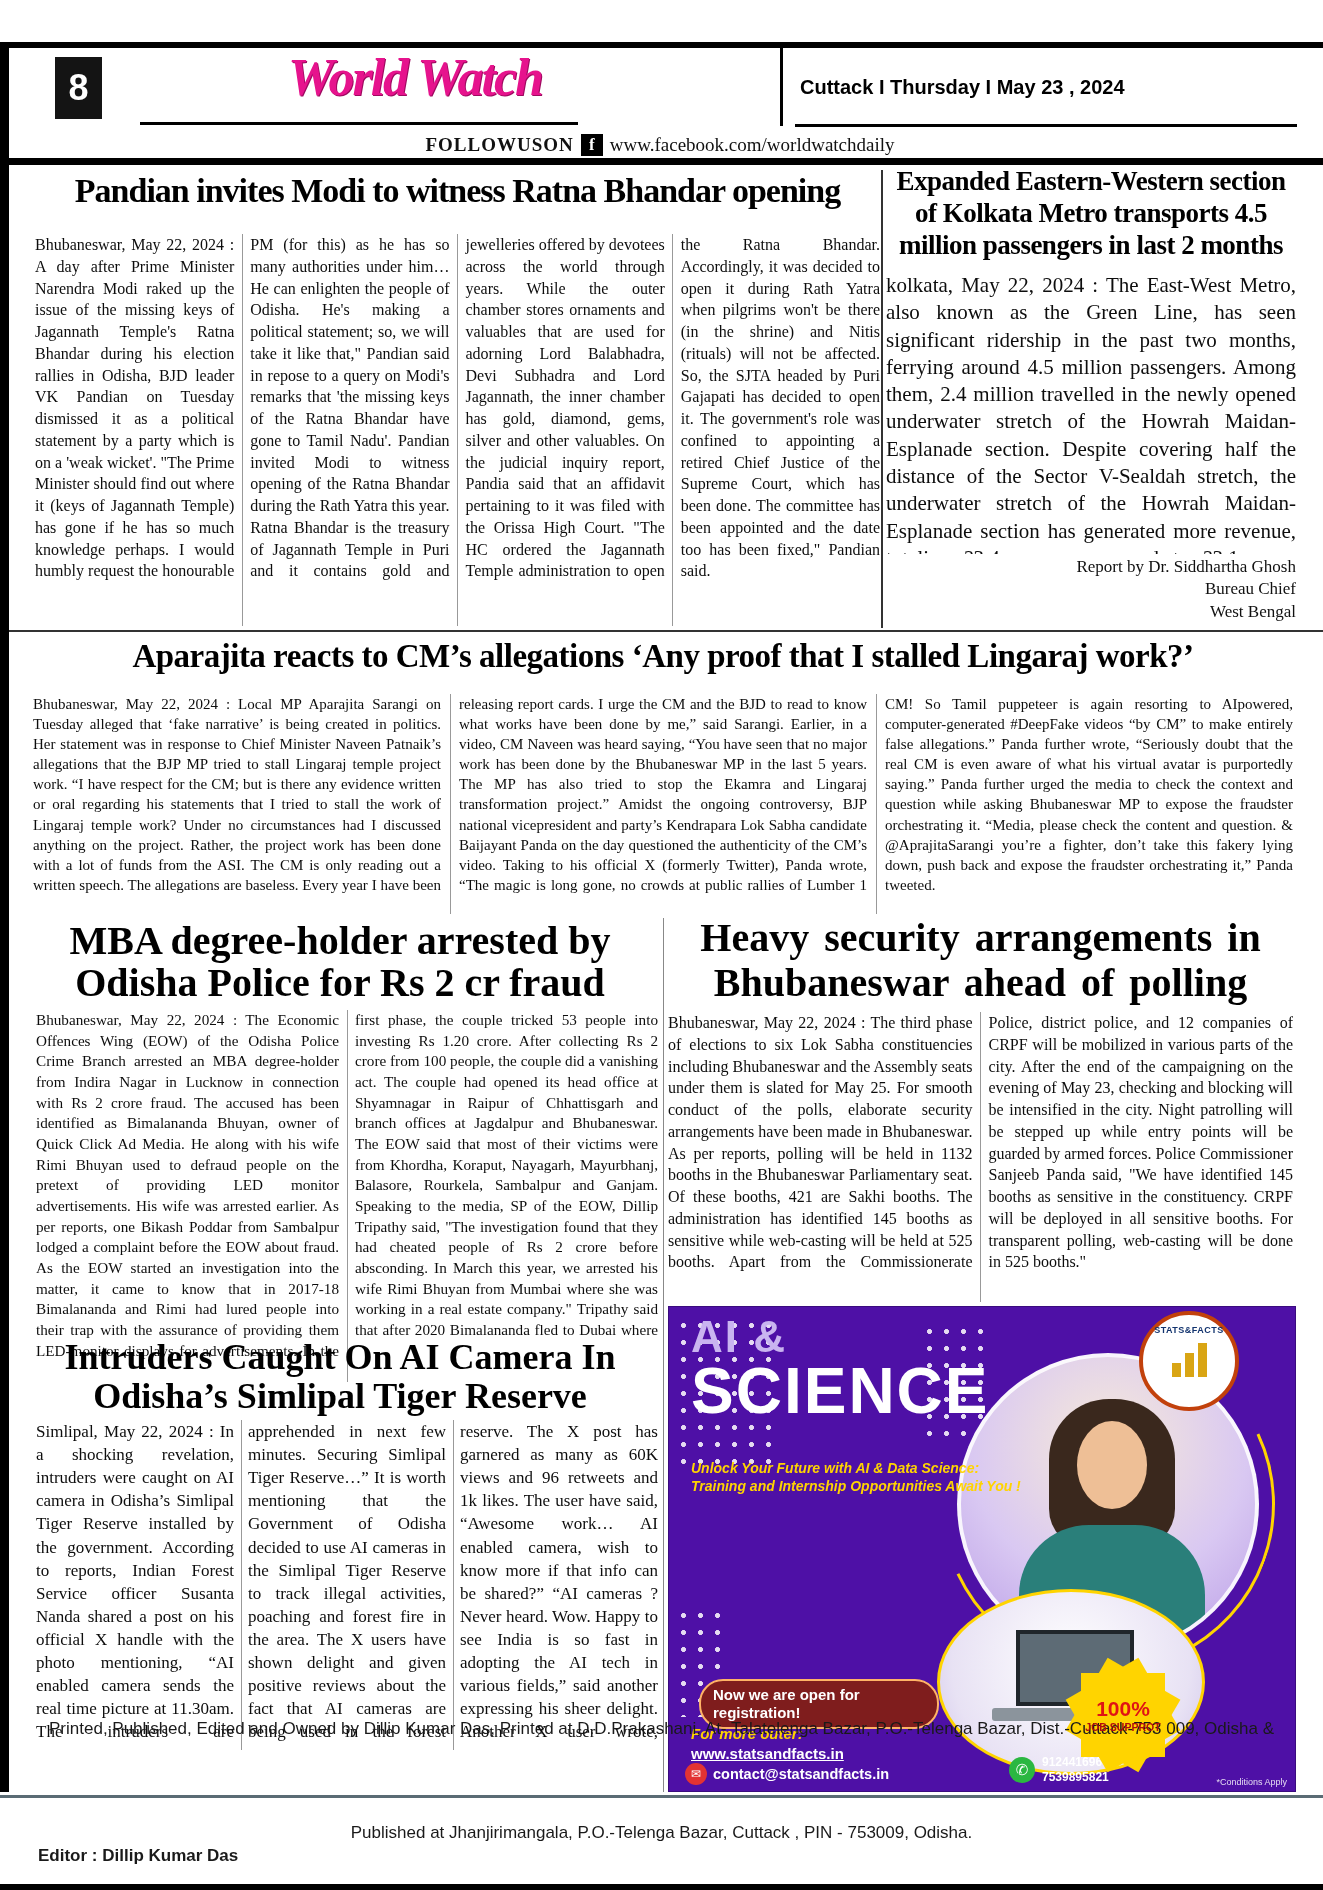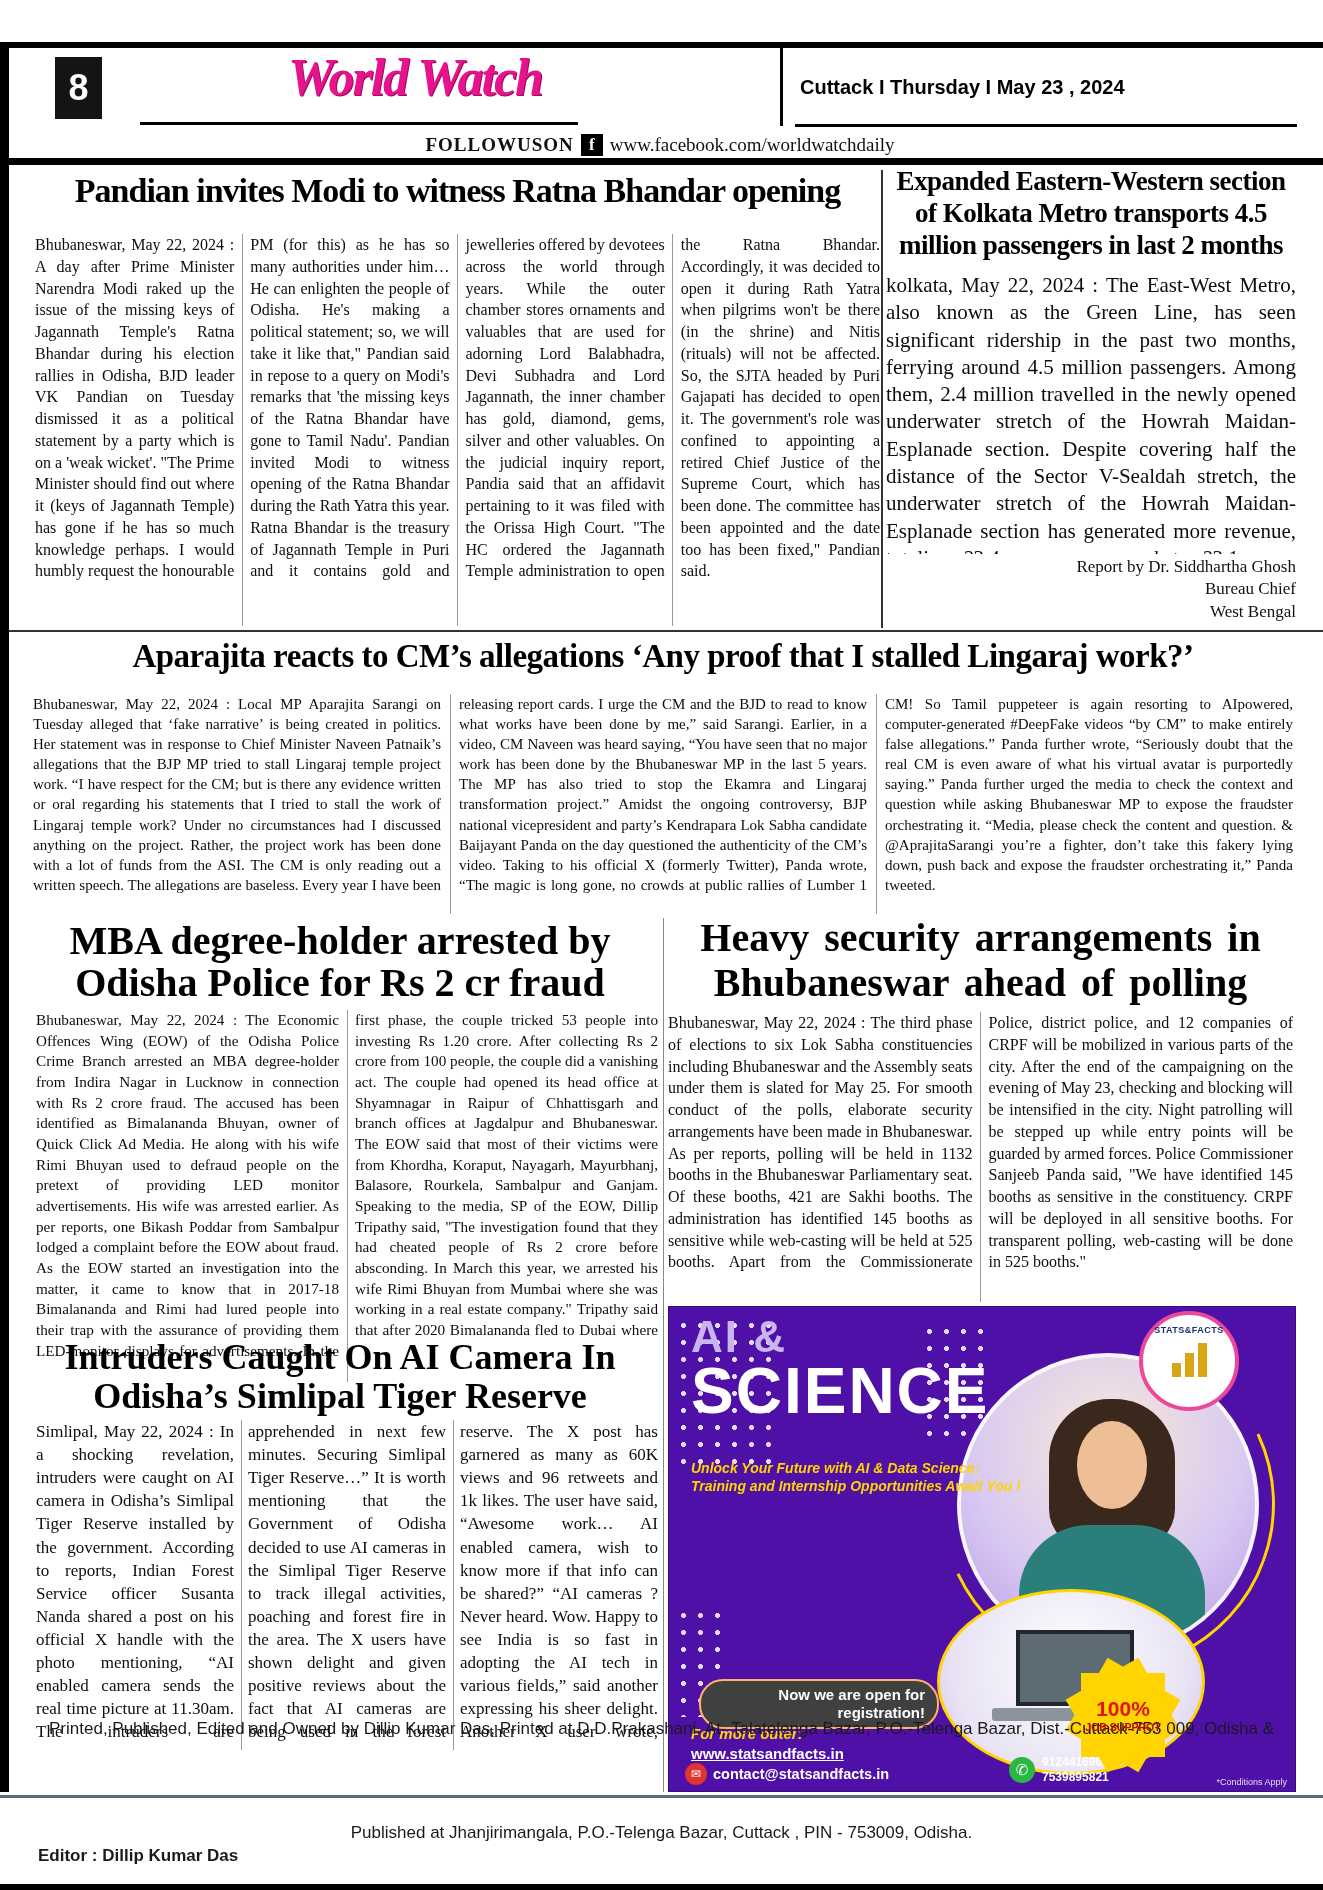--- a/index.html
+++ b/index.html
@@ -68,22 +68,22 @@
   .ad-title { position:absolute; left:22px; top:8px; line-height:1.0; font-weight:bold; }
   .ad-title .t1, .ad-title .t2 { font-size:44px; color:#c9b4f0; letter-spacing:2px; }
   .ad-title .t3 { font-size:64px; color:#ffffff; letter-spacing:2px; }
   .ad-tagline { position:absolute; left:22px; top:152px; width:330px; color:#ffd400;
         font-weight:bold; font-style:italic; font-size:14px; line-height:1.3; }
   .ad-programs { position:absolute; left:22px; top:212px; color:#fff; }
   .ad-programs .plabel { font-size:15px; font-weight:bold; margin-bottom:4px; }
   .ad-programs .pitem  { font-size:15px; font-weight:bold; line-height:19px; }
   .ad-programs .pfirst { font-size:17px; }
   .ad-programs .pextra { font-size:15px; font-weight:bold; line-height:19px; }
-  .ad-cta { position:absolute; left:30px; top:372px; width:240px; background:#404040; color:#fff;
-        border-radius:24px; font-weight:bold; font-size:15px; text-align:right; padding:5px 12px; line-height:1.2;
+  .ad-cta { position:absolute; left:30px; top:372px; width:240px; background:#7f1d1d; color:#fff;
+        border-radius:24px; font-weight:bold; font-size:15px; text-align:left; padding:5px 12px; line-height:1.2;
         border:2px solid #ffb366; }
   .ad-info-label { position:absolute; left:22px; top:418px; color:#ffd400; font-weight:bold; font-style:italic; font-size:15px; }
   .ad-website { position:absolute; left:22px; top:438px; color:#fff; font-weight:bold; font-size:15px; text-decoration:underline; }
   .ad-email-row { position:absolute; left:16px; top:456px; display:flex; align-items:center; gap:6px; }
   .email-icon { width:22px; height:22px; border-radius:50%; background:#e23333; color:#fff; display:flex;
         align-items:center; justify-content:center; font-size:12px; }
   .ad-email-row .etxt { color:#fff; font-weight:bold; font-size:14.5px; }
   .ad-phone-row { position:absolute; left:340px; top:448px; display:flex; align-items:center; gap:7px; }
   .wa-icon { width:26px; height:26px; border-radius:50%; background:#2bb741; color:#fff; display:flex;
         align-items:center; justify-content:center; font-size:15px; }
@@ -92,21 +92,21 @@
   .ad-badge { position:absolute; left:398px; top:352px; width:112px; height:112px; }
   .ad-badge .star { position:absolute; inset:14px; background:#ffd400; }
   .ad-badge .r30 { transform:rotate(30deg); }
   .ad-badge .r60 { transform:rotate(60deg); }
   .ad-badge .btxt { position:absolute; inset:0; display:flex; flex-direction:column; align-items:center;
         justify-content:center; z-index:2; }
   .ad-badge .b1 { color:#e01414; font-weight:bold; font-size:21px; }
   .ad-badge .b2 { color:#b00d0d; font-weight:bold; font-size:10.5px; }
   
   .ad-logo { position:absolute; left:470px; top:4px; width:100px; height:100px; border-radius:50%;
-        background:#fff; border:4px solid #ec4899; display:flex; flex-direction:column; align-items:center; }
+        background:#fff; border:4px solid #c2410c; display:flex; flex-direction:column; align-items:center; }
   .ad-logo .ltxt { font-size:9px; font-weight:bold; color:#12336e; margin-top:10px; letter-spacing:0.5px; }
   .ad-logo .bars { display:flex; align-items:flex-end; gap:4px; margin-top:8px; }
   .ad-logo .bar  { width:9px; background:#d9a514; }
   
   .ad-photo { position:absolute; left:288px; top:46px; width:302px; height:302px; border-radius:50%;
         background:radial-gradient(circle at 50% 30%, #f7ead9 0%, #d9c8f2 55%, #b79ae6 100%);
         border:4px solid rgba(255,255,255,.85); overflow:hidden; }
   .ad-photo .hair { position:absolute; left:88px; top:42px; width:126px; height:150px; background:#3a281d;
         border-radius:60px 60px 40px 40px; }
   .ad-photo .face { position:absolute; left:116px; top:64px; width:70px; height:88px; background:#eebf96;

